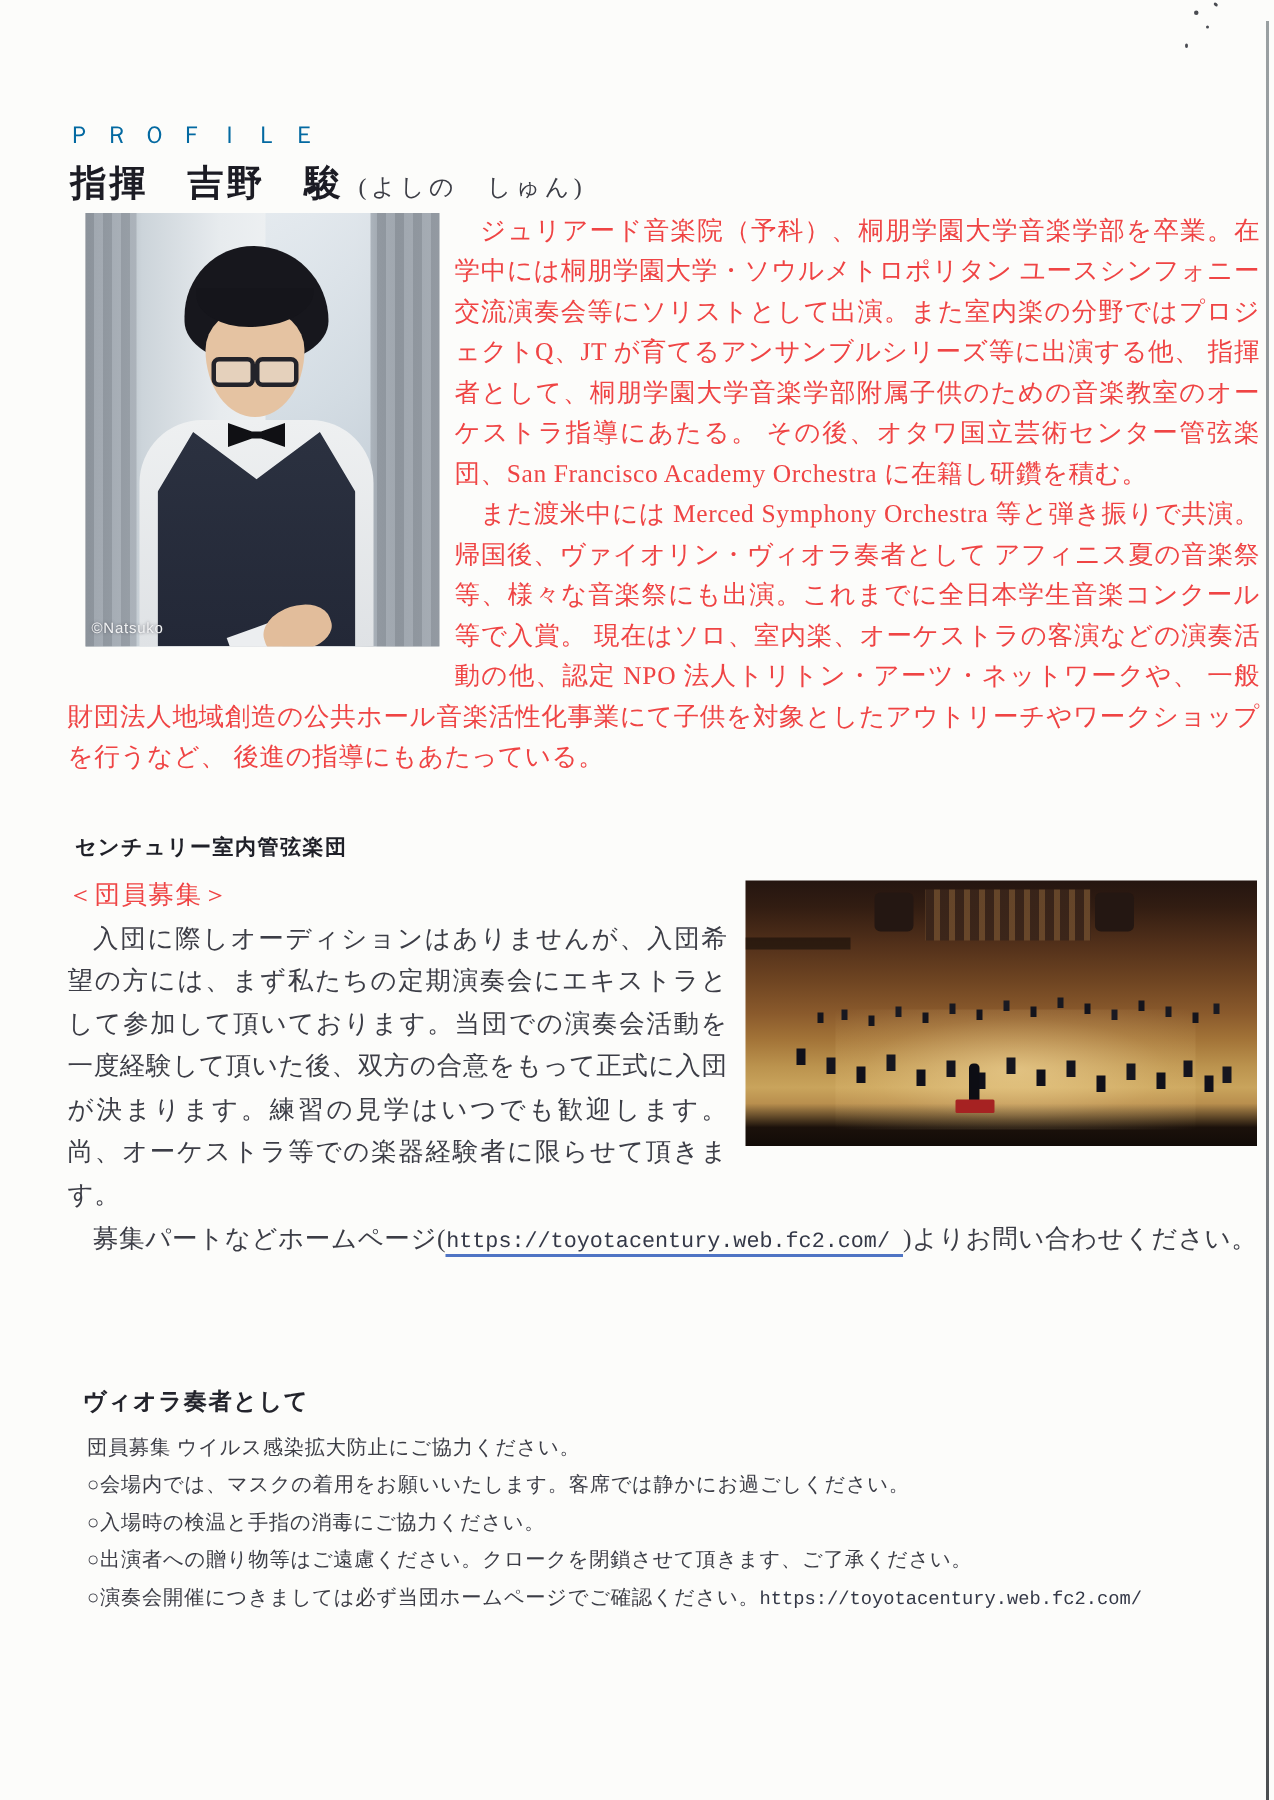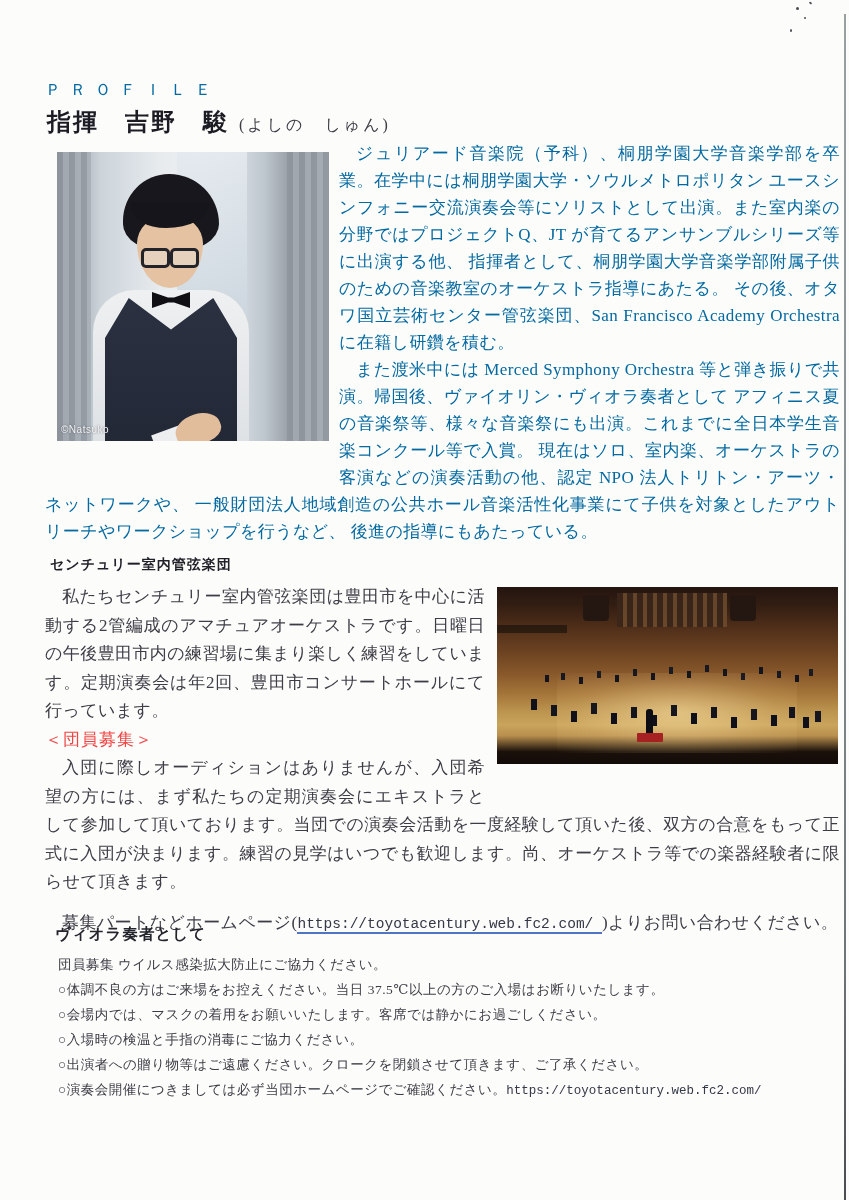--- a/index.html
+++ b/index.html
@@ -24,27 +24,27 @@
     position:absolute; left:45px; top:80px;
     font-size:16px; font-weight:400; letter-spacing:9px; color:#0369a1;
   }
   .conductor-line { position:absolute; left:47px; top:106px; white-space:nowrap; }
   .conductor-name { font-size:24px; font-weight:bold; color:#1c1c24; letter-spacing:2px; }
   .conductor-kana { font-size:16px; color:#3c3d45; margin-left:6px; letter-spacing:3px; }
 
   .bio-block { position:absolute; left:45px; top:140px; width:795px; }
   .bio-block p {
     font-size:17px; line-height:27px; letter-spacing:0.4px;
-    text-align:justify; text-indent:1em; color:#0369a1;
+    text-align:justify; text-indent:1em; color:#ef4444;
   }
 
   
   .portrait {
-    float:left; position:relative; width:272px; height:289px;
-    margin:12px 10px 27px 12px; overflow:hidden;
+    float:left; position:relative; width:236px; height:289px;
+    margin:2px 10px 27px 12px; overflow:hidden;
     background:linear-gradient(90deg,#868d95 0%,#a7afb7 7%,#ccd4da 16%,#e7ebee 38%,#edf0f2 52%,#dde3e8 63%,#bfc7cf 76%,#8d949c 88%,#aab0b7 100%);
   }
   .curtain { position:absolute; top:0; bottom:0; width:34px;
     background:repeating-linear-gradient(90deg,#8d949c 0 6px,#a5acb4 6px 12px); opacity:.8; }
   .curtain.left { left:0; }
   .curtain.right { right:0; width:42px; }
   .window-pane { position:absolute; left:120px; top:0; width:70px; height:200px;
     background:linear-gradient(180deg,#e3e9ee 0%,#d4dde4 60%,#c7d1da 100%); opacity:.9; }
   .hair { position:absolute; left:66px; top:22px; width:96px; height:78px;
     background:#17171d; border-radius:48% 52% 46% 46%/60% 64% 36% 36%; }
@@ -70,21 +70,21 @@
   .photo-credit { position:absolute; left:4px; bottom:6px; font-size:10px;
     color:#f2f3f4; letter-spacing:.5px; text-shadow:0 0 2px rgba(60,60,70,.7);
     font-family:"Liberation Sans","DejaVu Sans",sans-serif; }
 
   
   .orch-block { position:absolute; left:45px; top:556px; width:795px; }
   .orch-heading { font-size:14px; font-weight:bold; color:#1f2028; letter-spacing:1px; margin:0 0 9px 5px; }
   .orch-block p { font-size:17px; line-height:28.5px; letter-spacing:0.4px; text-align:justify; color:#3c3d46; }
   .orch-block p.indent { text-indent:1em; }
   .recruit-heading { font-size:17px; line-height:28.5px; color:#ef4444; letter-spacing:1px; }
-  .contact-line { margin-top:12px; }
+  .contact-line { margin-top:1px; }
   .url-mono { font-family:"Liberation Mono","DejaVu Sans Mono",monospace; font-size:14.5px;
     color:#343847; letter-spacing:0; }
   .url-link { border-bottom:2px solid #4f74c4; text-decoration:none; cursor:pointer; }
 
   
   .orch-photo { float:right; position:relative; width:341px; height:177px;
     margin:4px 2px 40px 12px; overflow:hidden;
     background:linear-gradient(180deg,#241510 0%,#321d12 10%,#52301a 24%,#6f4522 38%,#8a5a2c 50%,#a37438 60%,#bb934e 70%,#c9a45c 78%,#b98f4e 84%,#1b110b 93%,#120b07 100%); }
   .organ { position:absolute; left:120px; top:6px; width:110px; height:34px;
     background:repeating-linear-gradient(90deg,#3a251a 0 6px,#6b4a2c 6px 10px); opacity:.9; }
@@ -153,29 +153,27 @@
       <div class="organ-side l"></div>
       <div class="organ-side r"></div>
       <div class="organ"></div>
       <div class="balcony"></div>
       <div class="stage-glow"></div>
       <div class="players-back"></div>
       <div class="players-front"></div>
       <div class="cond"></div>
       <div class="podium"></div>
     </div>
-    <p class="indent">私たちセンチュリー室内管弦楽団は豊田市を中心に活動する2管編成のアマチュアオーケストラです。日曜日の午後豊田市内の練習場に集まり楽しく練習をしています。定期演奏会は年2回、豊田市コンサートホールにて行っています。</p>
     <div class="recruit-heading">＜団員募集＞</div>
     <p class="indent">入団に際しオーディションはありませんが、入団希望の方には、まず私たちの定期演奏会にエキストラとして参加して頂いております。当団での演奏会活動を一度経験して頂いた後、双方の合意をもって正式に入団が決まります。練習の見学はいつでも歓迎します。尚、オーケストラ等での楽器経験者に限らせて頂きます。</p>
     <p class="indent contact-line"><span>募集パートなどホームページ(</span><span class="url-mono url-link">https://toyotacentury.web.fc2.com/ </span><span>)よりお問い合わせください。</span></p>
   </div>
 
   <div class="visitors">
     <div class="visitors-heading">ヴィオラ奏者として</div>
     <div class="visitor-line">団員募集 ウイルス感染拡大防止にご協力ください。</div>
-    <div class="visitor-line">○体調不良の方はご来場をお控えください。当日 37.5℃以上の方のご入場はお断りいたします。</div>
     <div class="visitor-line">○会場内では、マスクの着用をお願いいたします。客席では静かにお過ごしください。</div>
     <div class="visitor-line">○入場時の検温と手指の消毒にご協力ください。</div>
     <div class="visitor-line">○出演者への贈り物等はご遠慮ください。クロークを閉鎖させて頂きます、ご了承ください。</div>
     <div class="visitor-line"><span>○演奏会開催につきましては必ず当団ホームページでご確認ください。</span><span class="url-mono">https://toyotacentury.web.fc2.com/</span></div>
   </div>
 
 </div>
 
 </body></html>

